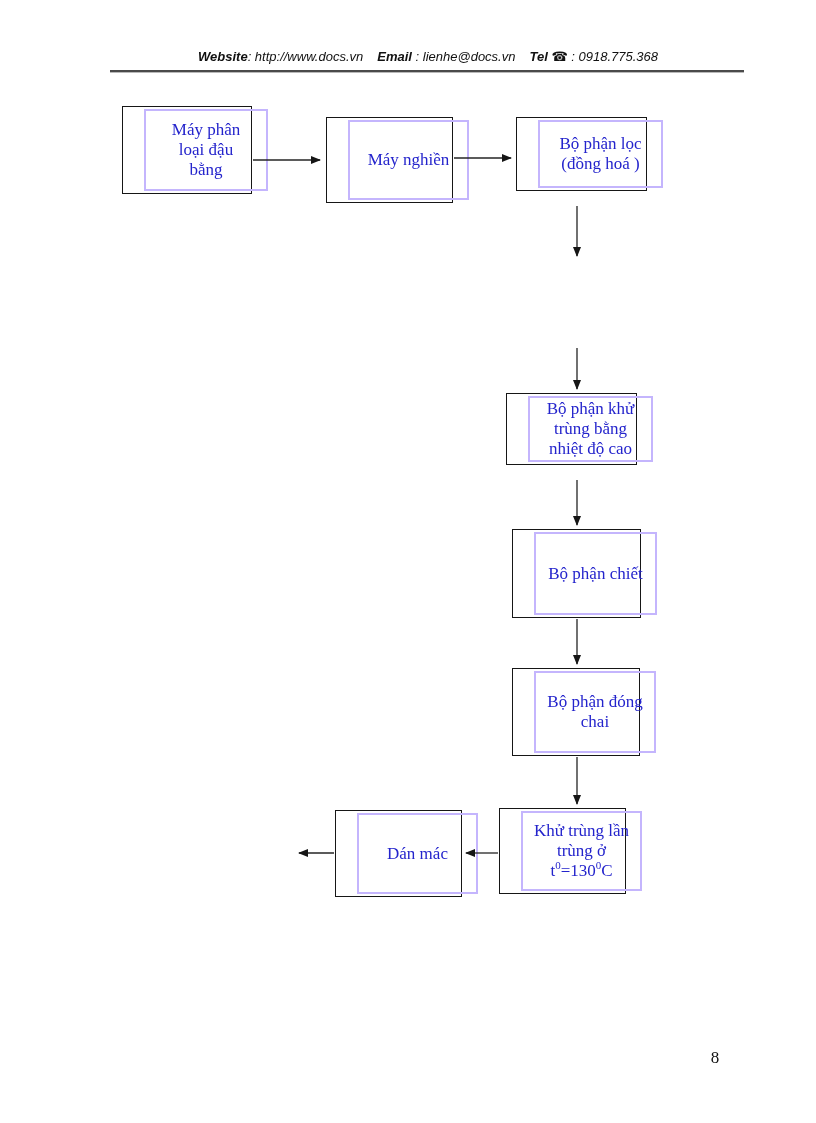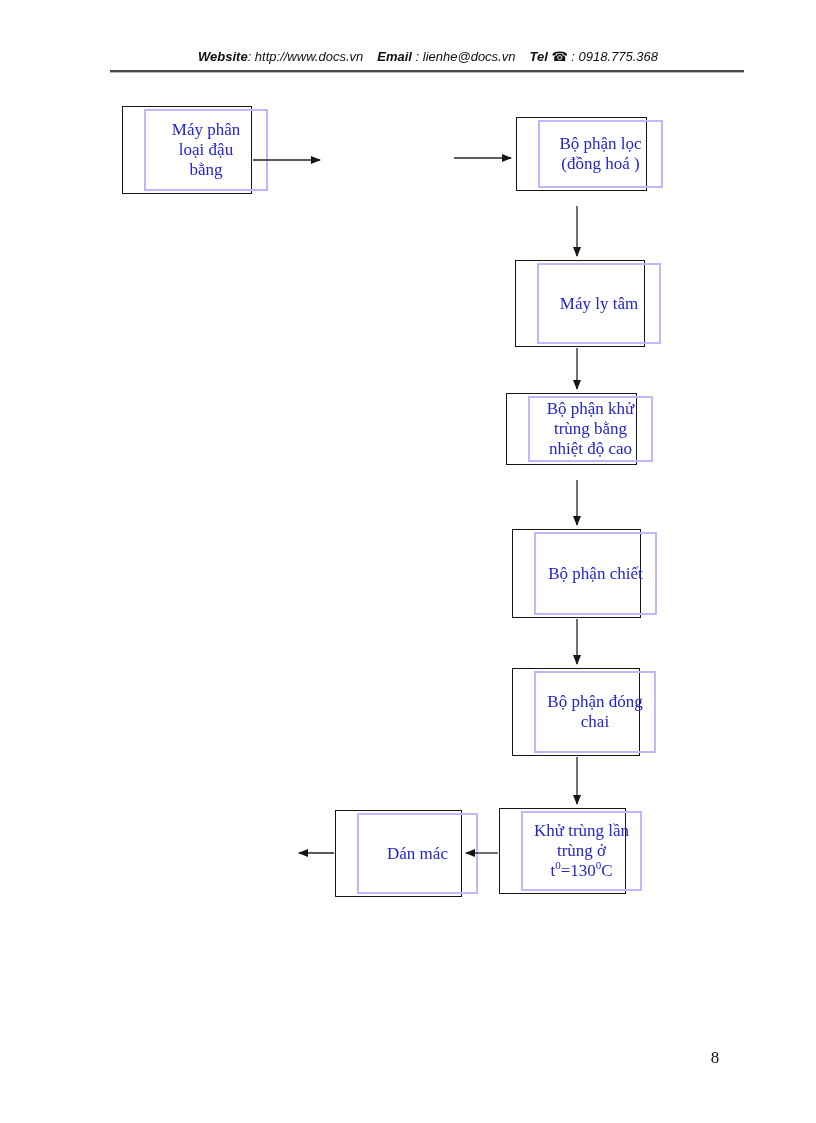--- a/index.html
+++ b/index.html
@@ -72,37 +72,37 @@
   <div class="fbox" style="left:122px;top:106px;width:130px;height:88px">
     <div class="fbox-inner">
       <div class="fbox-text">
         <div>Máy phân</div>
         <div>loại đậu</div>
         <div>bằng</div>
       </div>
     </div>
   </div>
 
+  <div class="fbox" style="left:326px;top:117px;width:127px;height:86px">
+    <div class="fbox-inner">
+      <div class="fbox-text">
+        <div>Máy nghiền</div>
+      </div>
+    </div>
+  </div>
 
   <div class="fbox" style="left:516px;top:117px;width:131px;height:74px">
     <div class="fbox-inner">
       <div class="fbox-text">
         <div>Bộ phận lọc</div>
         <div>(đồng hoá )</div>
       </div>
     </div>
   </div>
 
-  <div class="fbox" style="left:515px;top:260px;width:130px;height:87px">
-    <div class="fbox-inner">
-      <div class="fbox-text">
-        <div>Máy ly tâm</div>
-      </div>
-    </div>
-  </div>
 
   <div class="fbox" style="left:506px;top:393px;width:131px;height:72px">
     <div class="fbox-inner">
       <div class="fbox-text">
         <div>Bộ phận khử</div>
         <div>trùng bằng</div>
         <div>nhiệt độ cao</div>
       </div>
     </div>
   </div>

